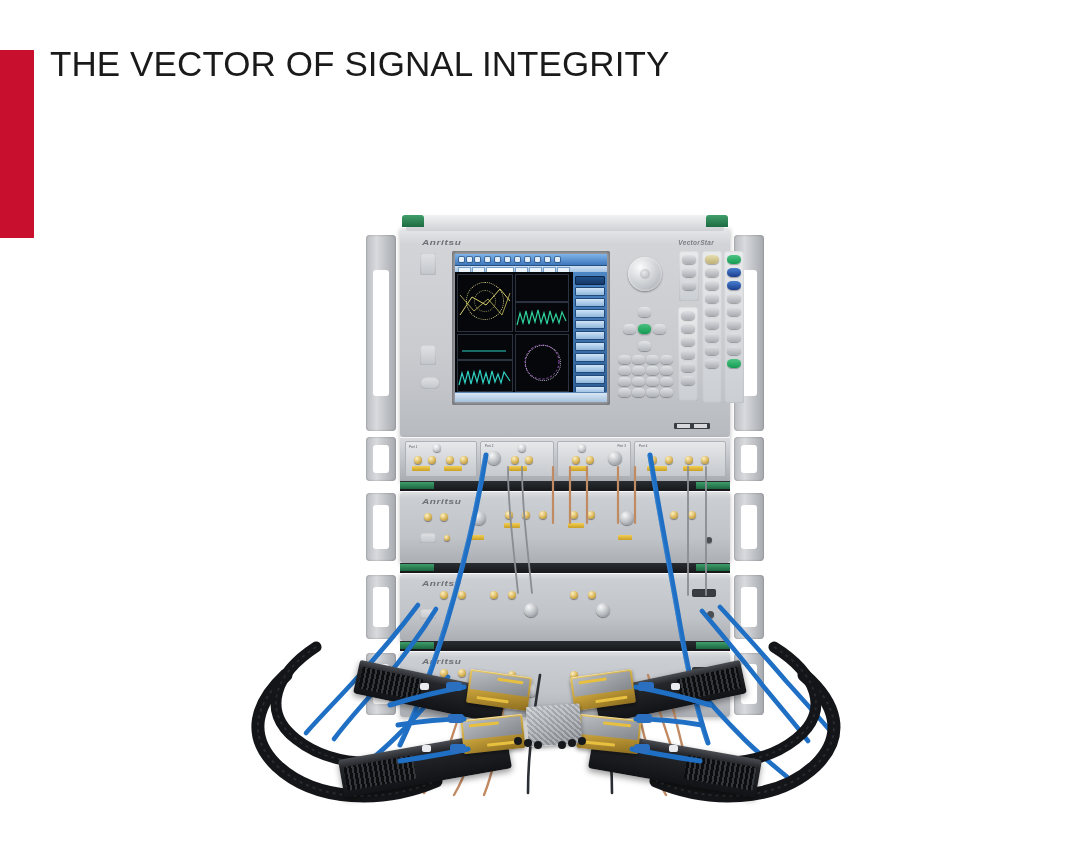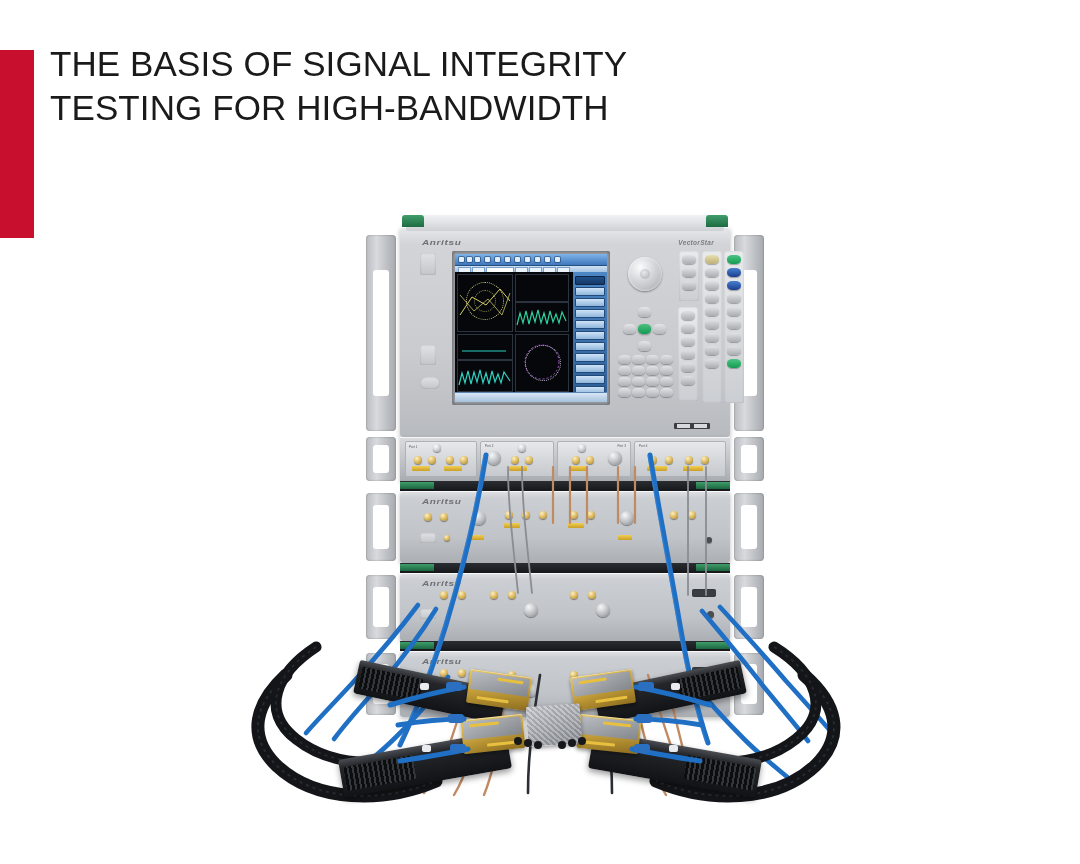--- a/index.html
+++ b/index.html
@@ -415,22 +415,21 @@
   }
 </style>
 </head>
 <body>
 
 <div id="slide">
 
   <div id="accent-bar"></div>
 
   <div id="title-block">
-    <div class="title-line">THE BASIS OF SIGNAL INTEGRITY</div>
-    <div class="title-line">TESTING FOR HIGH-BANDWIDTH</div>
+    <div class="title-line">THE VECTOR OF SIGNAL INTEGRITY</div>
   </div>
 
   <div id="photo">
 
     <div class="rack" id="vna-main">
       <div id="vna-top-lip"></div>
       <div class="green-tab l"></div>
       <div class="green-tab r"></div>
 
       <div class="ear left" style="top:8px; height:196px;"></div>

